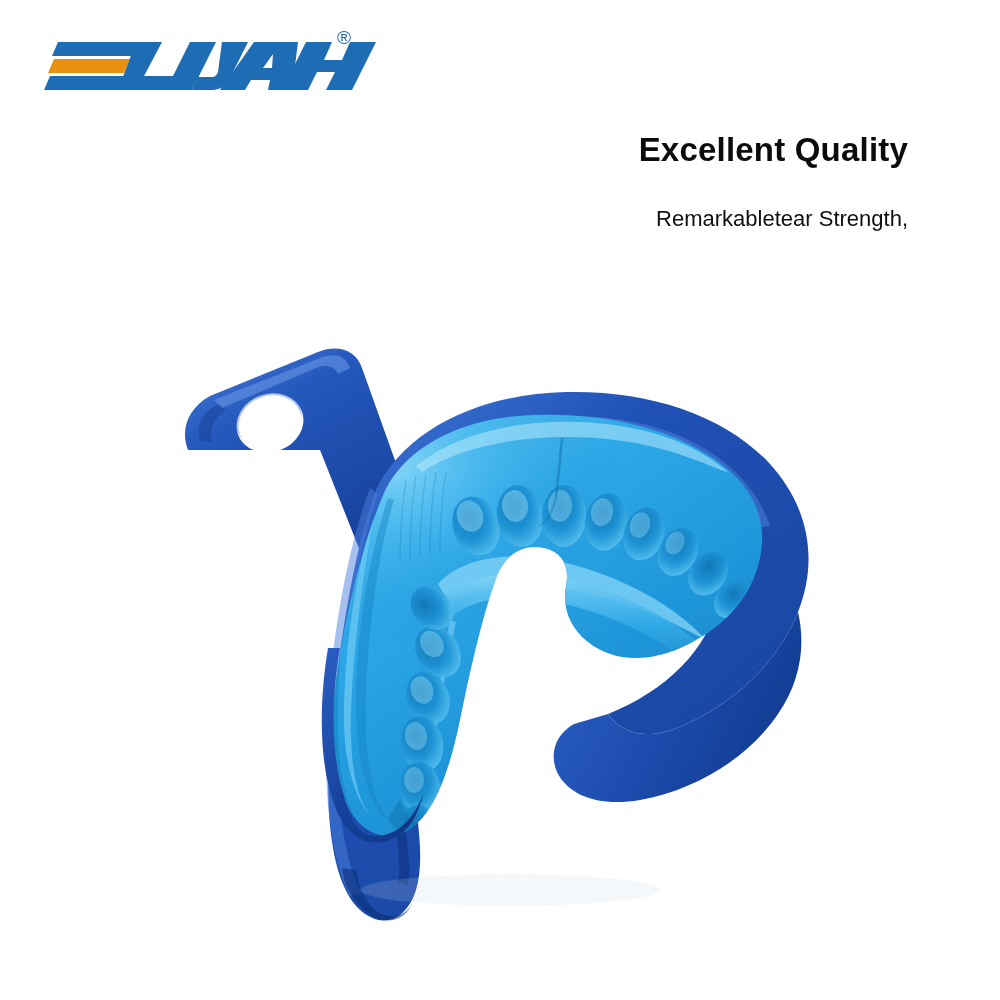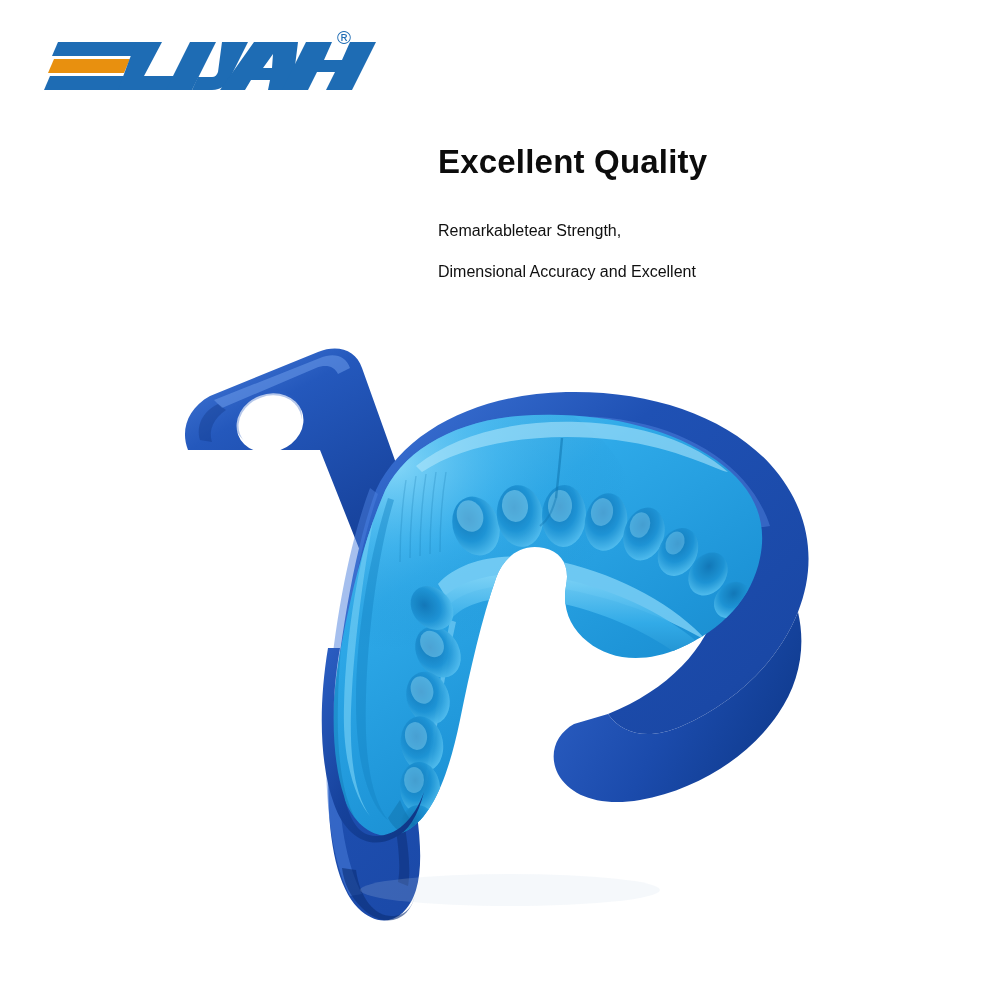--- a/index.html
+++ b/index.html
@@ -36,38 +36,38 @@
     color: #1E6CB4;
     font-family: "Liberation Sans", sans-serif;
     line-height: 1;
     letter-spacing: 0;
   }
 
   
   .copy {
     position: absolute;
     right: 92px;
-    top: 144px;
+    top: 132px;
     width: 470px;
-    text-align: left;
+    text-align: right;
   }
   .headline {
     font-family: "Liberation Sans", sans-serif;
     font-weight: bold;
     font-size: 33px;
     color: #0c0c0c;
     letter-spacing: 0.2px;
     line-height: 1.1;
     margin: 0 0 30px 0;
     white-space: nowrap;
   }
   .subline {
     font-family: "Liberation Sans", sans-serif;
     font-weight: normal;
-    font-size: 16px;
+    font-size: 22px;
     color: #101010;
     line-height: 41px;
     margin: 0;
     white-space: nowrap;
   }
 
   
   .product {
     position: absolute;
     left: 170px;
@@ -110,21 +110,20 @@
       <g>
         <polygon points="266,20 292,20 284,38 302,38 310,20 336,20 312,68 286,68 295,50 277,50 268,68 242,68" fill="#1E6CB4"></polygon>
       </g>
     </svg>
     <span class="logo-reg">®</span>
   </div>
 
   <div class="copy">
     <h1 class="headline">Excellent Quality</h1>
     <p class="subline">Remarkabletear Strength,</p>
-    <p class="subline">Dimensional Accuracy and Excellent</p>
   </div>
 
   <div class="product">
     <svg viewBox="0 0 680 610" preserveAspectRatio="xMidYMid meet">
       <defs>
 
         <linearGradient id="gHandle" x1="0" y1="0" x2="0.6" y2="1">
           <stop offset="0%" stop-color="#4A7FDC"></stop>
           <stop offset="35%" stop-color="#2458BC"></stop>
           <stop offset="100%" stop-color="#16419A"></stop>

